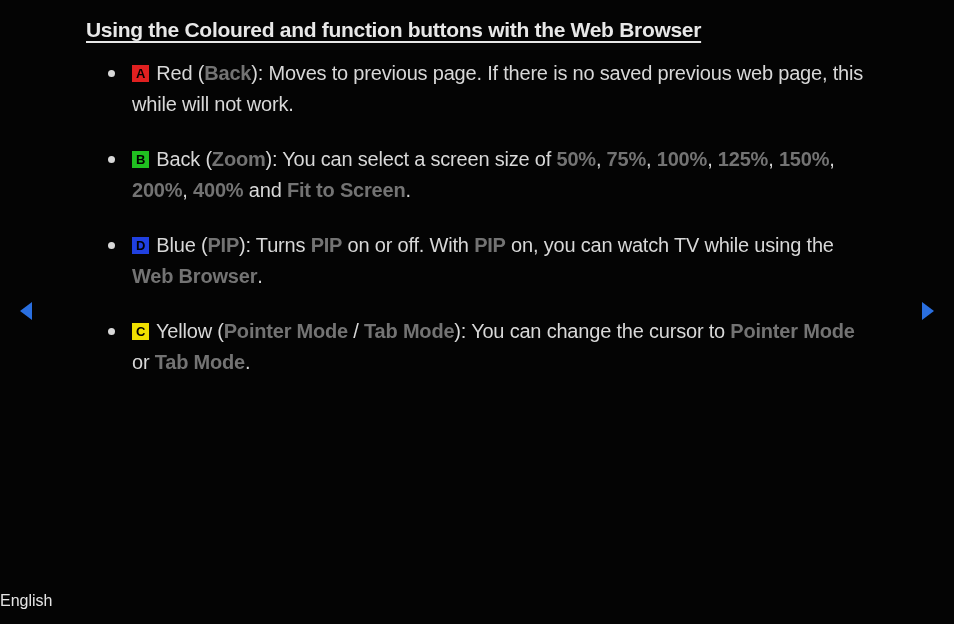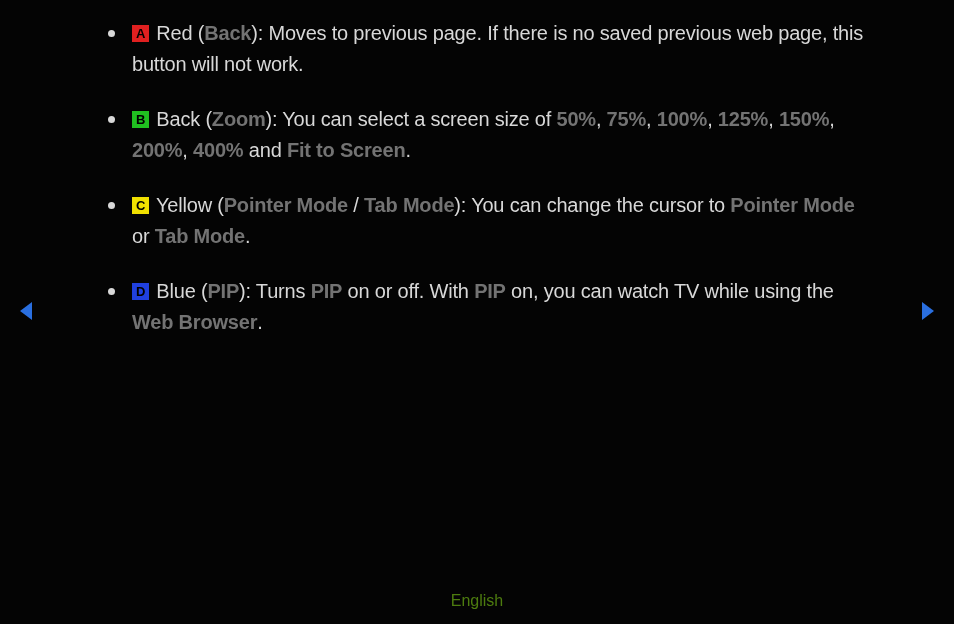--- a/index.html
+++ b/index.html
@@ -72,53 +72,53 @@
     font-size: 0;
     cursor: pointer;
   }
   .arrow svg { display: block; }
   .arrow-left { left: 18px; }
   .arrow-right { right: 18px; }
   .footer {
     position: absolute;
     bottom: 14px;
     width: 100%;
-    text-align: center;
     font-size: 16px;
-    color: #4d7c0f;
+    color: #e5e5e5;
   }
 </style>
 </head>
 <body>
 
 <div class="content">
+  <div class="title">Using the Coloured and function buttons with the Web Browser</div>
   <ul class="items">
 
     <li>
       <span class="btn-badge red">A</span>
       <span>Red</span>
-      <span> (</span><span class="hl">Back</span><span>): Moves to previous page. If there is no saved previous web page, this button will not work.</span>
+      <span> (</span><span class="hl">Back</span><span>): Moves to previous page. If there is no saved previous web page, this while will not work.</span>
     </li>
 
     <li>
       <span class="btn-badge green">B</span>
       <span>Back</span>
       <span> (</span><span class="hl">Zoom</span><span>): You can select a screen size of </span><span class="hl">50%</span><span>, </span><span class="hl">75%</span><span>, </span><span class="hl">100%</span><span>, </span><span class="hl">125%</span><span>, </span><span class="hl">150%</span><span>, </span><span class="hl">200%</span><span>, </span><span class="hl">400%</span><span> and </span><span class="hl">Fit to Screen</span><span>.</span>
     </li>
 
     <li>
+      <span class="btn-badge blue">D</span>
+      <span>Blue</span>
+      <span> (</span><span class="hl">PIP</span><span>): Turns </span><span class="hl">PIP</span><span> on or off. With </span><span class="hl">PIP</span><span> on, you can watch TV while using the </span><span class="hl">Web Browser</span><span>.</span>
+    </li>
+
+    <li>
       <span class="btn-badge yellow">C</span>
       <span>Yellow</span>
       <span> (</span><span class="hl">Pointer Mode</span><span> / </span><span class="hl">Tab Mode</span><span>): You can change the cursor to </span><span class="hl">Pointer Mode</span><span> or </span><span class="hl">Tab Mode</span><span>.</span>
-    </li>
-
-    <li>
-      <span class="btn-badge blue">D</span>
-      <span>Blue</span>
-      <span> (</span><span class="hl">PIP</span><span>): Turns </span><span class="hl">PIP</span><span> on or off. With </span><span class="hl">PIP</span><span> on, you can watch TV while using the </span><span class="hl">Web Browser</span><span>.</span>
     </li>
 
   </ul>
 </div>
 
 <div class="arrow arrow-left">
   <svg width="16" height="22" viewBox="0 0 16 22">
       <polygon points="14,2 14,20 2,11" fill="#2a6fe0"></polygon>
     </svg>
 </div>

